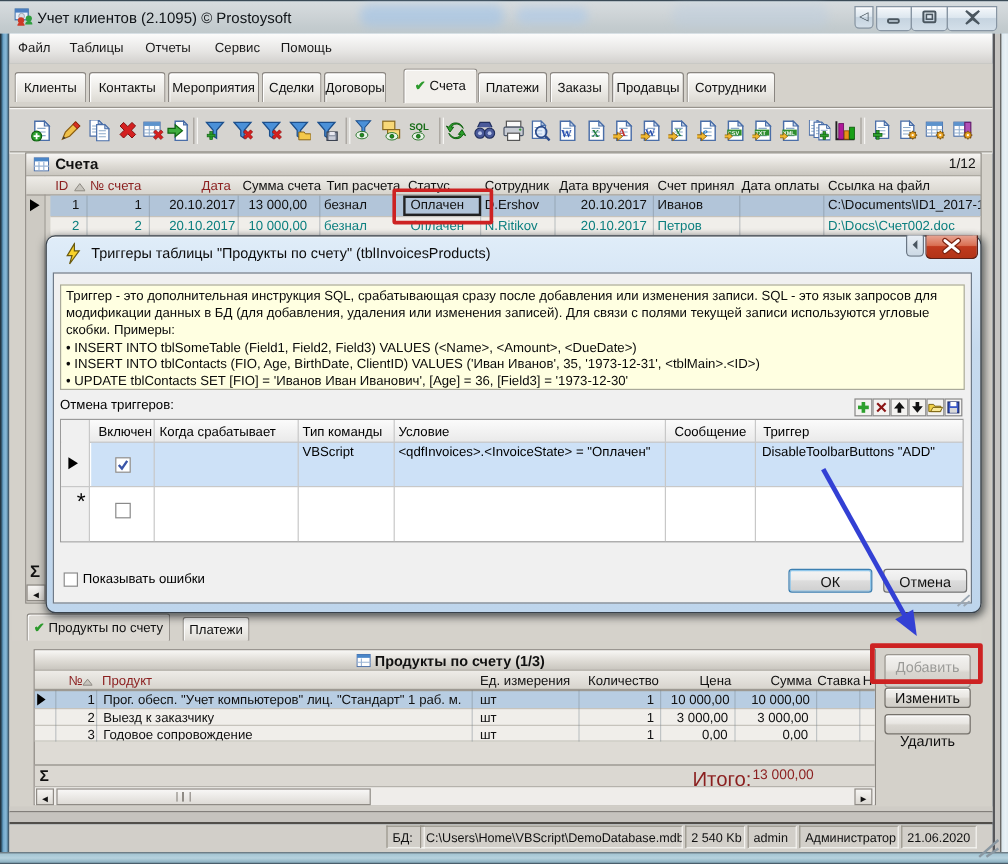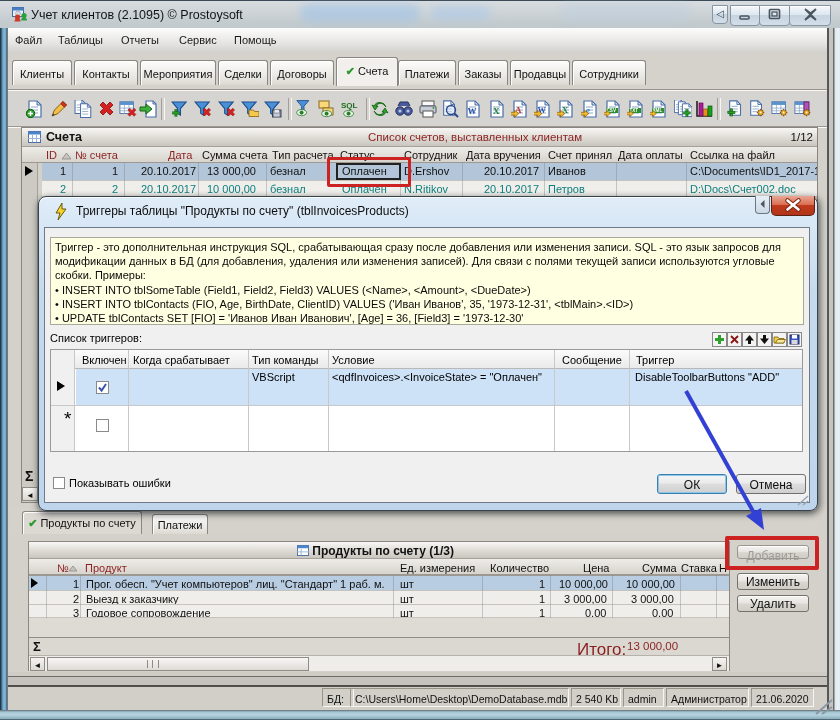--- a/index.html
+++ b/index.html
@@ -103,21 +103,21 @@
 <div class="mitem" style="left:113px">Отчеты</div>
 <div class="mitem" style="left:171px">Сервис</div>
 <div class="mitem" style="left:226px">Помощь</div>
 </div>
 
 <div class="abs" id="tabstrip">
 <div class="tab" style="left:4px;width:60px">Клиенты</div>
 <div class="tab" style="left:66px;width:64px">Контакты</div>
 <div class="tab" style="left:132px;width:76px">Мероприятия</div>
 <div class="tab" style="left:210px;width:50px">Сделки</div>
-<div class="tab" style="left:262px;width:64px">Договоры</div>
+<div class="tab" style="left:262px;width:52px">Договоры</div>
 <div class="tab active" style="left:328px;width:62px"><span style="color:#2c9a2c;font-weight:bold">✔</span> Счета</div>
 <div class="tab" style="left:390px;width:58px">Платежи</div>
 <div class="tab" style="left:450px;width:50px">Заказы</div>
 <div class="tab" style="left:502px;width:60px">Продавцы</div>
 <div class="tab" style="left:564px;width:74px">Сотрудники</div>
 </div>
 
 <svg width="0" height="0" style="position:absolute">
 <defs>
 <g id="pg">
@@ -340,21 +340,20 @@
 <div class="abs" id="upgutter"></div>
 <div class="abs" id="uphdr">
 <svg class="abs" style="left:6px;top:3px" width="13" height="12" viewBox="0 0 13 12">
       <rect x="0.5" y="0.5" width="12" height="11" fill="#fff" stroke="#4a6ea8"></rect>
       <rect x="0.5" y="0.5" width="12" height="3" fill="#4a86c8"></rect>
       <line x1="4.5" y1="4" x2="4.5" y2="11" stroke="#9ab4d4"></line>
       <line x1="8.5" y1="4" x2="8.5" y2="11" stroke="#9ab4d4"></line>
       <line x1="0" y1="7.5" x2="13" y2="7.5" stroke="#9ab4d4"></line>
     </svg>
 <div class="abs" style="left:24px;top:2px;font-weight:bold;font-size:12.5px">Счета</div>
-<div class="abs maroon" style="left:346px;top:3px;font-size:11.5px">Список счетов, выставленных клиентам</div>
 <div class="abs" style="right:4px;top:3px;font-size:11.5px">1/12</div>
 </div>
 <div class="abs" id="upcolhdr">
 <div class="uch maroon" style="left:24px">ID</div>
 <svg class="abs" style="left:40px;top:5px" width="9" height="8">
       <polygon points="4.5,1 9,7 0,7" fill="#c8c5be" stroke="#8a8680" stroke-width="0.8"></polygon>
     </svg>
 <div class="uch maroon" style="left:53px">№ счета</div>
 <div class="uch maroon" style="left:146px">Дата</div>
 <div class="uch" style="left:180px">Сумма счета</div>
@@ -414,21 +413,21 @@
 <div class="abs" style="left:755px;top:196px;width:15px;height:18px;border:1px solid #6a7684;border-top:none;border-radius:0 0 4px 4px;background:linear-gradient(#e8eef5,#ccd9e5);z-index:21;box-sizing:border-box"><svg width="13" height="16">
       <polygon points="8.5,4 4.5,8 8.5,12" fill="#4a5560"></polygon>
     </svg></div>
 <div class="abs" style="left:771px;top:196px;width:42px;height:19px;border:1px solid #5a2018;border-top:none;border-radius:0 0 5px 5px;background:linear-gradient(#e8a796,#d96f52 45%,#c03a1e 50%,#b23418);z-index:21">
 <svg width="42" height="19" viewBox="0 0 42 19">
       <path d="M15.5 4.5 L26.5 13.5 M26.5 4.5 L15.5 13.5" stroke="#7e2513" stroke-width="4.6" fill="none" stroke-linecap="round"></path>
       <path d="M15.5 4.5 L26.5 13.5 M26.5 4.5 L15.5 13.5" stroke="#fff" stroke-width="2.6" fill="none" stroke-linecap="round"></path>
     </svg></div>
 <div class="abs" id="dlg-content" style="z-index:21"></div>
 <div class="abs" id="dlg-yellow" style="z-index:22">Триггер - это дополнительная инструкция SQL, срабатывающая сразу после добавления или изменения записи. SQL - это язык запросов для<br>модификации данных в БД (для добавления, удаления или изменения записей). Для связи с полями текущей записи используются угловые<br>скобки. Примеры:<br>• INSERT INTO tblSomeTable (Field1, Field2, Field3) VALUES (&lt;Name&gt;, &lt;Amount&gt;, &lt;DueDate&gt;)<br>• INSERT INTO tblContacts (FIO, Age, BirthDate, ClientID) VALUES ('Иван Иванов', 35, '1973-12-31', &lt;tblMain&gt;.&lt;ID&gt;)<br>• UPDATE tblContacts SET [FIO] = 'Иванов Иван Иванович', [Age] = 36, [Field3] = '1973-12-30'</div>
-<div class="abs gtxt" style="left:50px;top:332px;z-index:22">Список триггеров:</div>
+<div class="abs gtxt" style="left:50px;top:332px;z-index:22">Отмена триггеров:</div>
 
 <div class="abs" id="minibtns" style="z-index:22">
 <div class="mb" style="left:712px;top:332px"><svg width="13" height="13">
         <rect x="5" y="2" width="3" height="9" fill="#2da02d"></rect>
         <rect x="2" y="5" width="9" height="3" fill="#2da02d"></rect>
       </svg></div>
 <div class="mb" style="left:727px;top:332px"><svg width="13" height="13">
         <path d="M3 3 L10 10 M10 3 L3 10" stroke="#8b1515" stroke-width="1.8"></path>
       </svg></div>
 <div class="mb" style="left:742px;top:332px"><svg width="13" height="13">
@@ -552,37 +551,37 @@
 <div class="abs maroon" style="left:548px;top:2px;font-size:17px">Итого:</div>
 <div class="abs maroon" style="left:598px;top:2px;font-size:11.5px">13 000,00</div>
 </div>
 <div class="abs" id="bscroll">
 <div class="abs" style="left:1px;top:1px;width:15px;height:14px;background:linear-gradient(#f6f5f3,#dcd9d3);border:1px solid #8f8b85;box-sizing:border-box;font-size:8px;text-align:center;padding-top:3px">◄</div>
 <div class="abs" style="left:683px;top:1px;width:15px;height:14px;background:linear-gradient(#f6f5f3,#dcd9d3);border:1px solid #8f8b85;box-sizing:border-box;font-size:8px;text-align:center;padding-top:3px">►</div>
 <div class="abs" style="left:18px;top:1px;width:262px;height:14px;background:linear-gradient(#f8f7f6,#dedbd6);border:1px solid #8f8b85;box-sizing:border-box"></div>
 <div class="abs" style="left:118px;top:4px;width:10px;height:8px;border-left:1px solid #8f8b85;border-right:1px solid #8f8b85;background:linear-gradient(90deg,transparent 4px,#8f8b85 4px,#8f8b85 5px,transparent 5px)"></div>
 </div>
 
-<div class="rbtn" style="top:545px;height:14px;padding-top:3px;color:#9b9b98;border-color:#9a968f">Добавить</div>
+<div class="rbtn" style="top:545px;height:28px;padding-top:3px;color:#9b9b98;border-color:#9a968f">Добавить</div>
 <div class="rbtn" style="top:573px;height:17px;padding-top:1px">Изменить</div>
-<div class="rbtn" style="top:595px;height:17px;padding-top:1px">Удалить</div>
+<div class="rbtn" style="top:595px;height:17px;padding-top:15px">Удалить</div>
 <div class="redbox" style="left:725px;top:536px;width:86px;height:26px;border-width:4px"></div>
 
 <svg class="abs" style="left:0;top:0;z-index:40;pointer-events:none" width="840" height="720">
 <line x1="686" y1="391" x2="754" y2="513" stroke="#3340d4" stroke-width="4"></line>
 <polygon points="764,530 746,516 761,508" fill="#3340d4"></polygon>
 </svg>
 
 <div class="abs" style="left:8px;top:672px;width:819px;height:4px;background:#cfccc6"></div>
 <div class="abs" style="left:8px;top:676px;width:819px;height:1px;background:#6e6a66"></div>
 <div class="abs" style="left:8px;top:677px;width:819px;height:8px;background:#c6c3be"></div>
 <div class="abs" style="left:8px;top:685px;width:819px;height:2px;background:#514e4a"></div>
 <div class="abs" id="statusbar">
 <div class="seg" style="left:314px;width:32px">БД:</div>
-<div class="seg" style="left:342px;width:219px">C:\Users\Home\Desktop\DemoDatabase.mdb</div>
+<div class="seg" style="left:342px;width:219px">C:\Users\Home\VBScript\DemoDatabase.mdb</div>
 <div class="seg" style="left:563px;width:50px">2 540 Kb</div>
 <div class="seg" style="left:615px;width:41px">admin</div>
 <div class="seg" style="left:658px;width:83px">Администратор</div>
 <div class="seg" style="left:743px;width:63px">21.06.2020</div>
 </div>
 <svg class="abs" style="left:812px;top:698px;z-index:5" width="22" height="18">
     <path d="M20 2 L4 16 M20 9 L10 16" stroke="#8a98a2" stroke-width="2"></path>
   </svg>
 
 </body></html>

